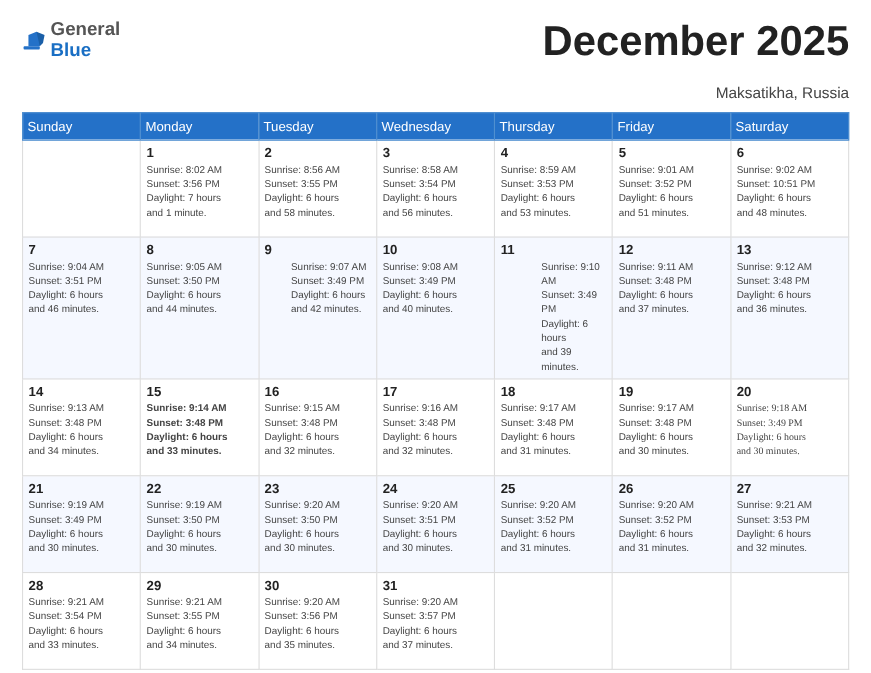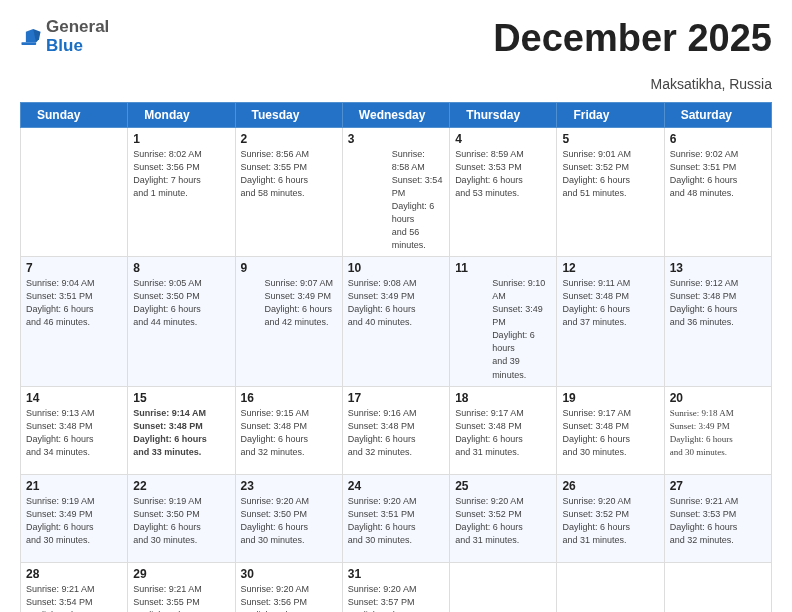--- a/index.html
+++ b/index.html
@@ -57,22 +57,22 @@
       flex: 1;
       border: 1px solid #ccc;
       border-collapse: collapse;
       width: 100%;
       table-layout: fixed;
     }
     .calendar th {
       background: #2471c8;
       color: #fff;
       font-size: 12px;
-      font-weight: bold;
-      padding: 5px 16px;
+      font-weight: normal;
+      padding: 5px 4px;
       text-align: left;
       border: 1px solid #5090d0;
     }
     .calendar td {
       vertical-align: top;
       padding: 4px 5px;
       border: 1px solid #ddd;
       font-size: 9.5px;
       color: #333;
       height: 88px;
@@ -143,21 +143,21 @@
           </td>
           <td>
             <span class="day-number">2</span>
             <div class="day-info" style="white-space: pre-line;">Sunrise: 8:56 AM
 Sunset: 3:55 PM
 Daylight: 6 hours
 and 58 minutes.</div>
           </td>
           <td>
             <span class="day-number">3</span>
-            <div class="day-info" style="white-space: pre-line; margin-left: 44px;">Sunrise: 8:58 AM
+            <div class="day-info" style="white-space: pre-line;">Sunrise: 8:58 AM
 Sunset: 3:54 PM
 Daylight: 6 hours
 and 56 minutes.</div>
           </td>
           <td>
             <span class="day-number">4</span>
             <div class="day-info" style="white-space: pre-line;">Sunrise: 8:59 AM
 Sunset: 3:53 PM
 Daylight: 6 hours
 and 53 minutes.</div>
@@ -165,21 +165,21 @@
           <td>
             <span class="day-number">5</span>
             <div class="day-info" style="white-space: pre-line;">Sunrise: 9:01 AM
 Sunset: 3:52 PM
 Daylight: 6 hours
 and 51 minutes.</div>
           </td>
           <td>
             <span class="day-number">6</span>
             <div class="day-info" style="white-space: pre-line;">Sunrise: 9:02 AM
-Sunset: 3:51 PM
+Sunset: 10:51 PM
 Daylight: 6 hours
 and 48 minutes.</div>
           </td>
         </tr>
         <tr>
           <td>
             <span class="day-number">7</span>
             <div class="day-info" style="white-space: pre-line;">Sunrise: 9:04 AM
 Sunset: 3:51 PM
 Daylight: 6 hours

